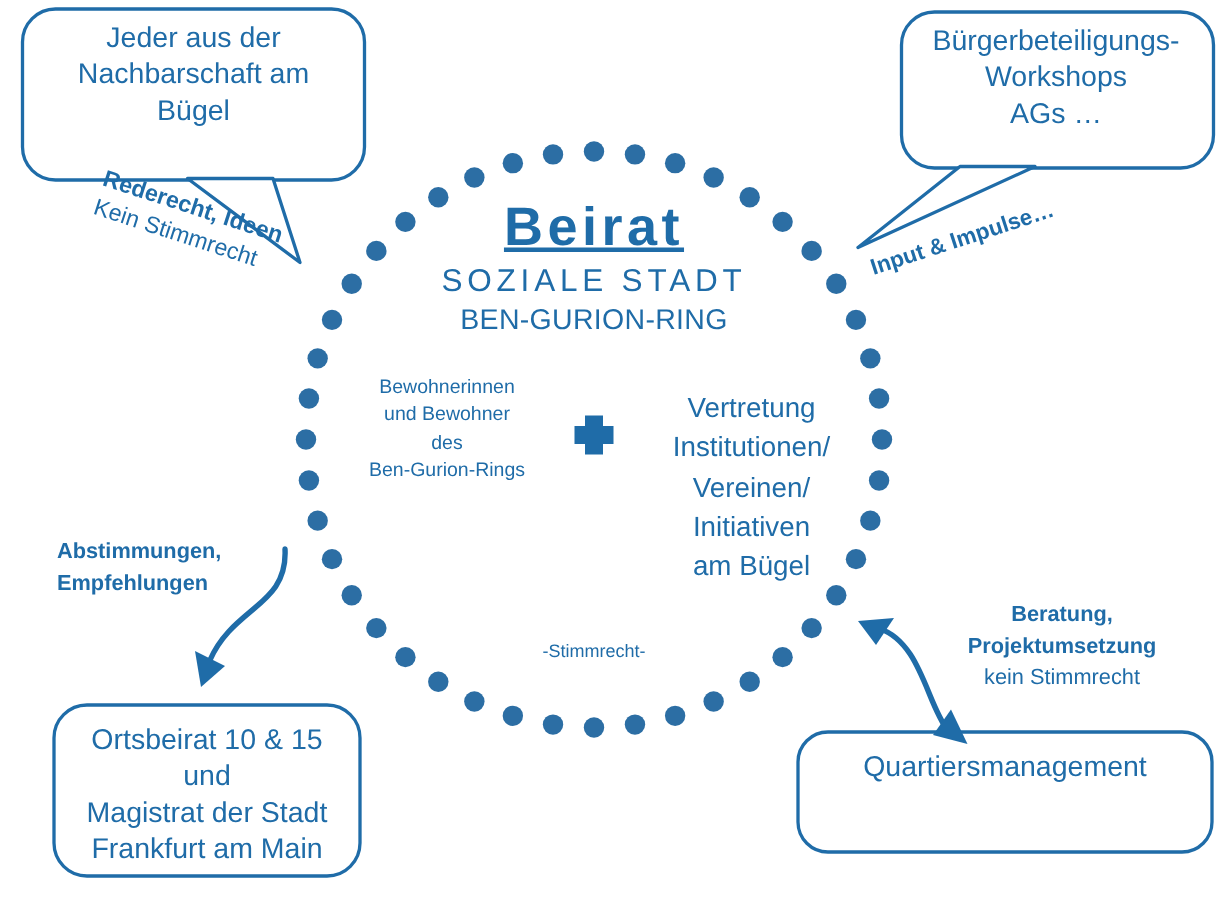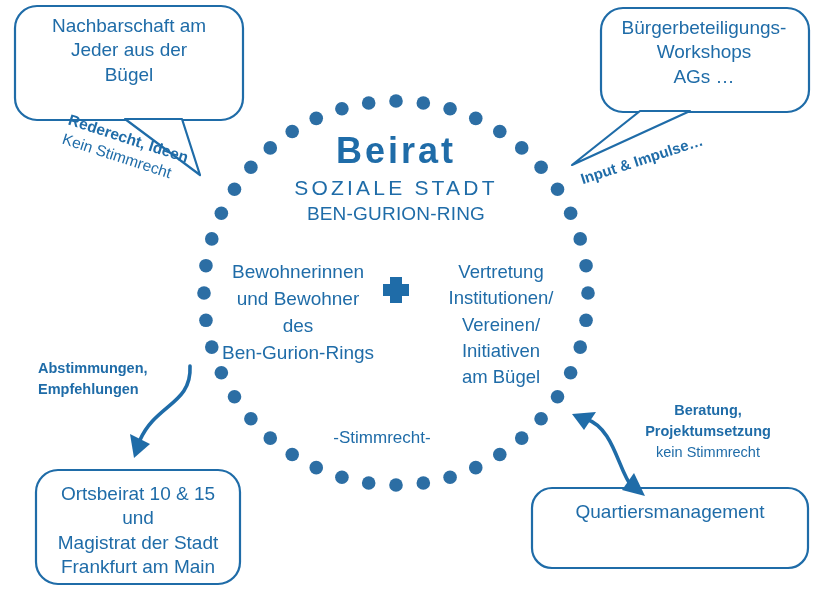--- a/index.html
+++ b/index.html
@@ -17,27 +17,27 @@
   .txt{position:absolute;text-align:center;line-height:1.28;color:#1f6ca8;}
 
   
   .boxtext{font-size:19px;}
   #box-tl{left:24px;top:14px;width:210px;}
   #box-tr{left:606px;top:16px;width:196px;}
   #box-bl{left:40px;top:482px;width:196px;}
   #box-br{left:536px;top:500px;width:268px;}
 
   
-  #title-beirat{left:236px;top:128px;width:320px;font-size:36px;font-weight:bold;letter-spacing:3px;}
+  #title-beirat{left:236px;top:128px;width:320px;font-size:36px;font-weight:bold;letter-spacing:3px;text-decoration:underline;}
   #title-soziale{left:236px;top:175px;width:320px;font-size:21px;letter-spacing:3.2px;}
   #title-bgr{left:236px;top:202px;width:320px;font-size:19px;letter-spacing:0.2px;}
 
-  #col-left{left:209px;top:259px;width:178px;font-size:19px;line-height:1.42;}
+  #col-left{left:209px;top:249px;width:178px;font-size:13px;line-height:1.42;}
   #col-right{left:421px;top:259px;width:160px;font-size:18.5px;line-height:1.42;}
-  #stimmrecht{left:292px;top:427px;width:180px;font-size:17px;}
+  #stimmrecht{left:306px;top:427px;width:180px;font-size:12px;}
 
   
   .lbl{position:absolute;color:#1f6ca8;line-height:1.3;white-space:nowrap;}
   #lbl-rederecht{
     left:72px;top:110px;font-size:15.5px;
     transform:rotate(18deg);transform-origin:0 0;
   }
   #lbl-rederecht .l1{font-weight:bold;display:block;}
   #lbl-rederecht .l2{display:block;font-weight:normal;}
   #lbl-input{
@@ -119,22 +119,22 @@
     <path d="M 134 458 L 130 434 L 150 444 Z" fill="#1f6ca8"></path>
 
     <path d="M 586 419 C 614 428 618 470 632 487" fill="none" stroke="#1f6ca8" stroke-width="3.6" stroke-linecap="round"></path>
     <path d="M 572 414 L 596 412 L 584 430 Z" fill="#1f6ca8"></path>
     <path d="M 645 496 L 622 490 L 634 473 Z" fill="#1f6ca8"></path>
 
     <path d="M 396 281 L 396 281 M 390 284 L 390 277 L 402 277 L 402 284 L 409 284 L 409 296 L 402 296 L 402 303 L 390 303 L 390 296 L 383 296 L 383 284 Z" fill="#1f6ca8"></path>
   </svg>
 
   <div class="txt boxtext" id="box-tl">
+    <div>Jeder aus der</div>
     <div>Nachbarschaft am</div>
-    <div>Jeder aus der</div>
     <div>Bügel</div>
   </div>
 
   <div class="txt boxtext" id="box-tr">
     <div>Bürgerbeteiligungs-</div>
     <div>Workshops</div>
     <div>AGs …</div>
   </div>
 
   <div class="txt boxtext" id="box-bl">

